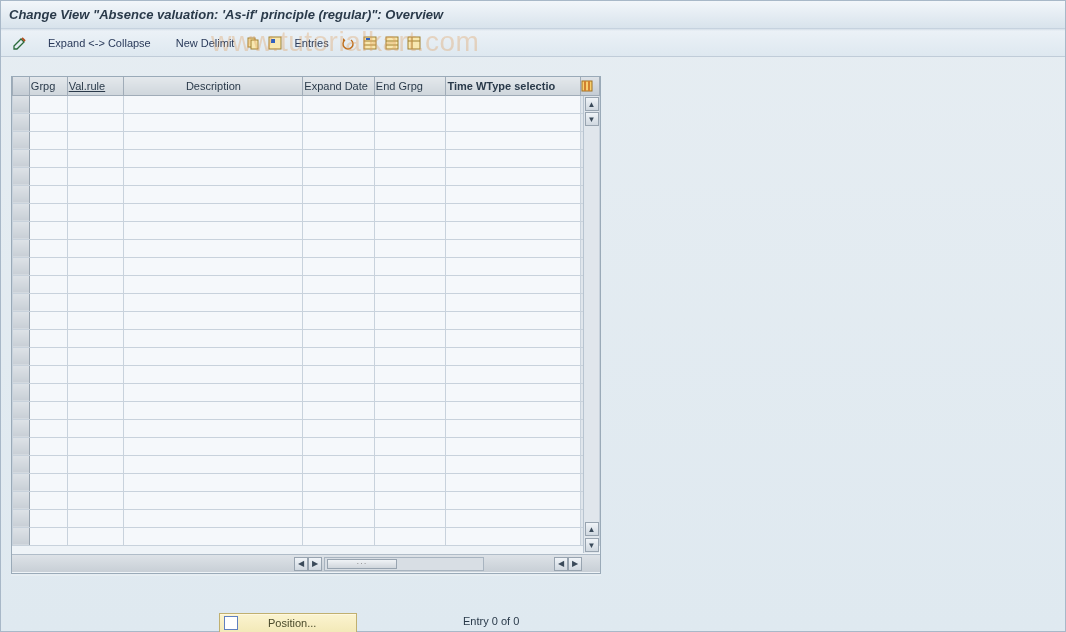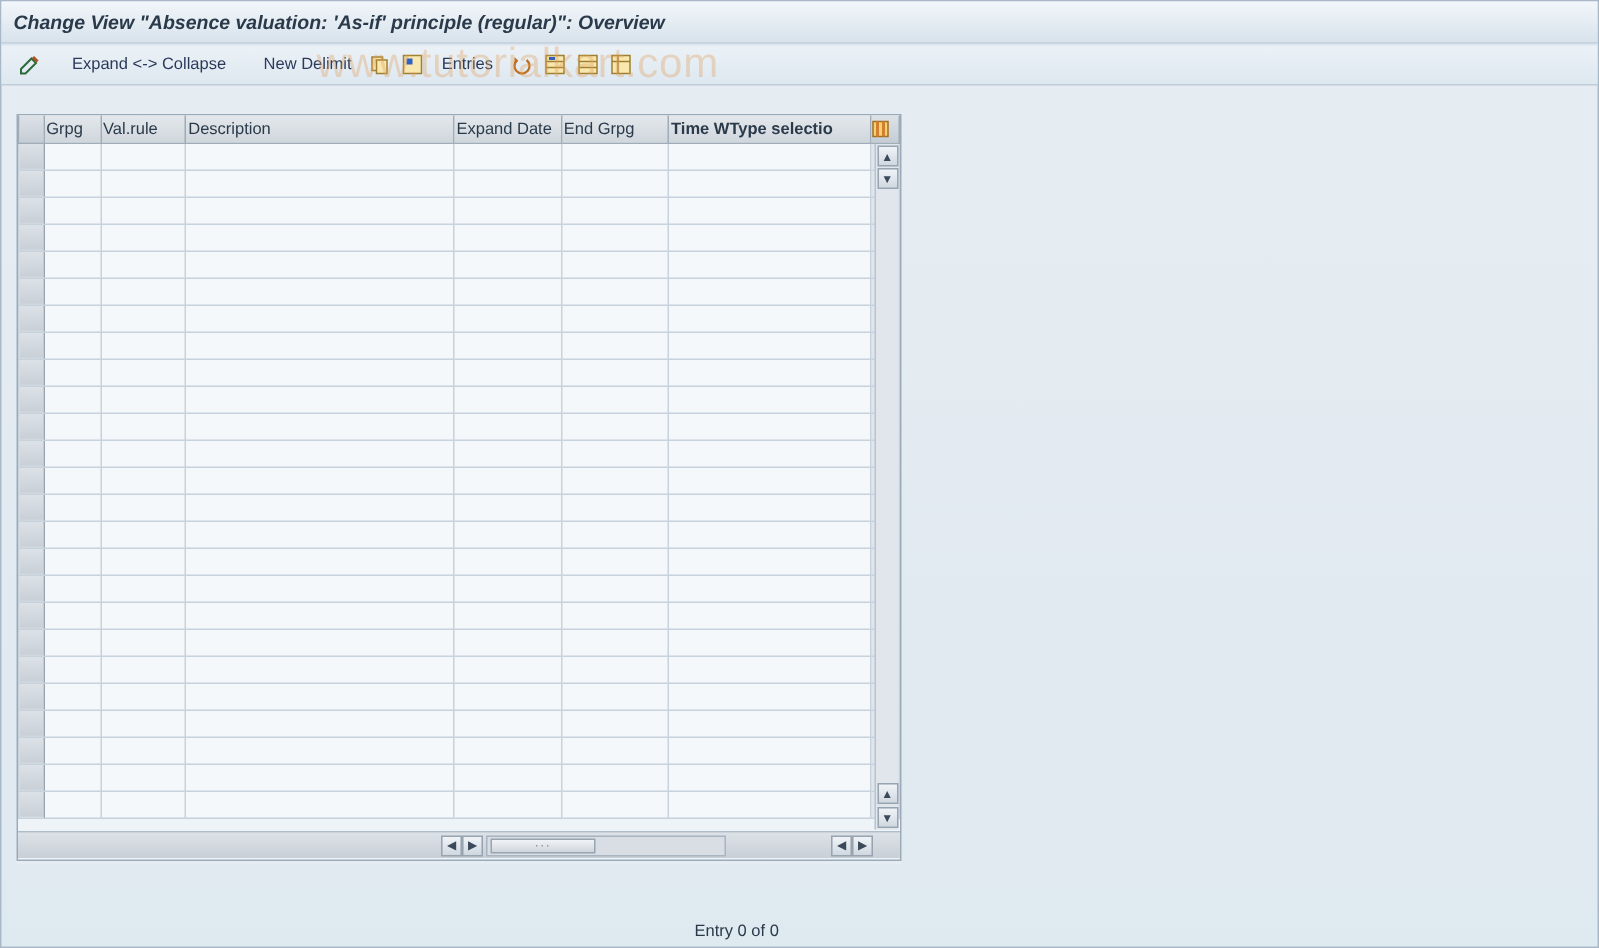--- a/index.html
+++ b/index.html
@@ -300,22 +300,22 @@
   <div class="watermark">www.tutorialkart.com</div>
 
   <div class="content">
     <div class="grid-wrapper" style="height:498px;">
       <table class="data-grid" id="grid-table">
         <thead>
           <tr>
             <th class="corner-cell" style="width:16px;"></th>
 
           <th style="width: 36px;">Grpg</th>
-              <th style="width: 54px;">Val.rule</th>
-              <th style="width: 170px;">Description</th>
+              <th style="width: 54px; text-decoration: underline;">Val.rule</th>
+              <th style="width: 170px; text-align: center;">Description</th>
               <th style="width: 68px;">Expand Date</th>
               <th style="width: 68px;">End Grpg</th>
               <th style="width: 128px; font-weight: bold;">Time WType selectio</th>
               <th class="last-header-icon">
                 <svg width="12" height="12" viewBox="0 0 12 12">
                   <rect x="1" y="1" width="10" height="10" fill="#f8d070" stroke="#a07020"></rect>
                   <rect x="3" y="1" width="2" height="10" fill="#d08030"></rect>
                   <rect x="7" y="1" width="2" height="10" fill="#d08030"></rect>
                 </svg>
               </th>
@@ -596,16 +596,20 @@
         <div class="hscroll-gap"></div>
         <div class="hscroll-right-group">
           <div class="hscroll-btn">◀</div>
           <div class="hscroll-btn">▶</div>
         </div>
       </div>
     </div>
   </div>
 
   <div class="footer-area">
+    <div class="position-btn">
+      <span class="position-btn-icon"></span>
+      <span>Position...</span>
+    </div>
     <div class="entry-status">Entry 0 of 0</div>
   </div>
 
 </div>
 
 </body></html>

